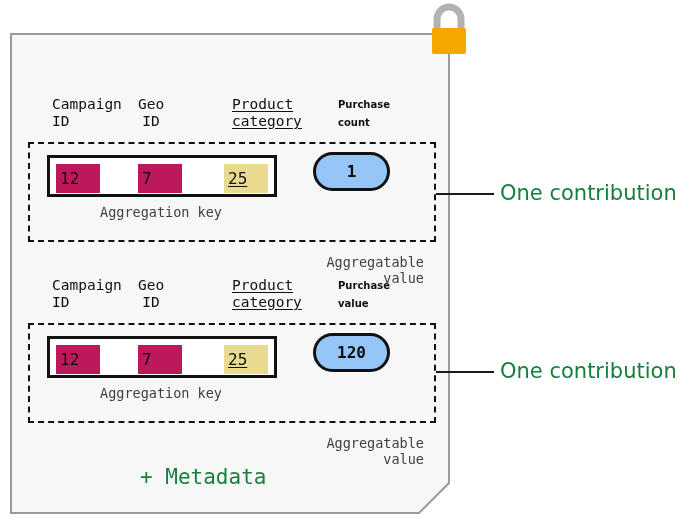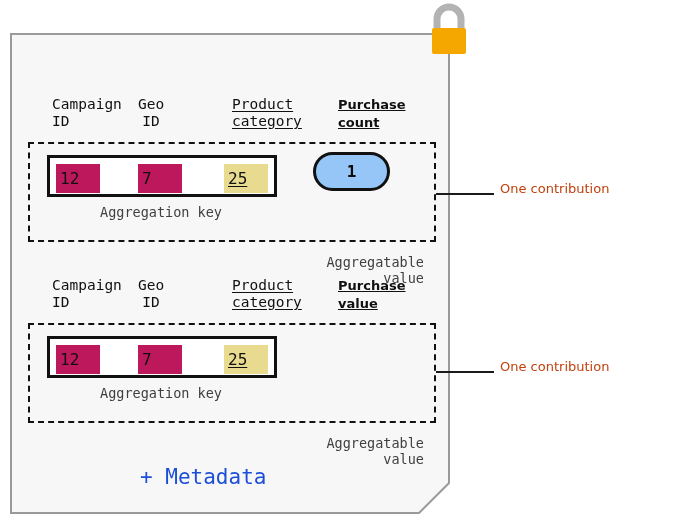--- a/index.html
+++ b/index.html
@@ -66,23 +66,22 @@
     font-family: "DejaVu Sans Mono", monospace;
     font-size: 14.5px;
     line-height: 17px;
     color: #101010;
     white-space: pre;
   }
   .col-header.mono { font-family: "DejaVu Sans Mono", monospace; }
   .col-header.bold-sans {
     font-family: "DejaVu Sans", sans-serif;
     font-weight: bold;
-    font-size: 13px;
+    font-size: 10px;
     line-height: 18px;
-    text-decoration: underline;
   }
   .col-header .u { text-decoration: underline; text-underline-offset: 2px; }
 
   .hdr-campaign { left: 24px;  top: 0; }
   .hdr-geo      { left: 110px; top: 0; text-align: center; }
   .hdr-product  { left: 204px; top: 0; }
   .hdr-metric   { left: 310px; top: 0; }
 
   
   .dashed-box {
@@ -161,35 +160,35 @@
     position: absolute;
     height: 0;
     border-top: 2px solid #1a1a1a;
   }
   .leader.one { left: 436px; top: 193px; width: 58px; }
   .leader.two { left: 436px; top: 371px; width: 58px; }
 
   .callout {
     position: absolute;
     font-family: "DejaVu Sans", sans-serif;
-    font-size: 13px;
-    color: #c2410c;
+    font-size: 21px;
+    color: #15803d;
     white-space: nowrap;
   }
   .callout.one { left: 500px; top: 181px; }
   .callout.two { left: 500px; top: 359px; }
 
   
   .metadata {
     position: absolute;
     left: 140px;
     top: 465px;
     font-family: "DejaVu Sans Mono", monospace;
     font-size: 21px;
-    color: #1d4ed8;
+    color: #15803d;
     white-space: pre;
   }
 </style>
 </head>
 <body>
 
 <div id="stage">
 
   <div class="report-card"></div>
   <svg class="report-card-fold" viewBox="0 0 440 481">
@@ -250,20 +249,23 @@
             <span>12</span>
           </div>
         <div class="key-cell green c2">
             <span>7</span>
           </div>
         <div class="key-cell yellow c3">
             <span class="u">25</span>
           </div>
       </div>
 
+      <div class="value-pill">
+          <span>120</span>
+        </div>
 
       <div class="annot key-annot">Aggregation key</div>
       <div class="annot value-annot">Aggregatable
 value</div>
     </div>
   </div>
 
   <div class="leader one"></div>
   <div class="callout one">One contribution</div>
 

